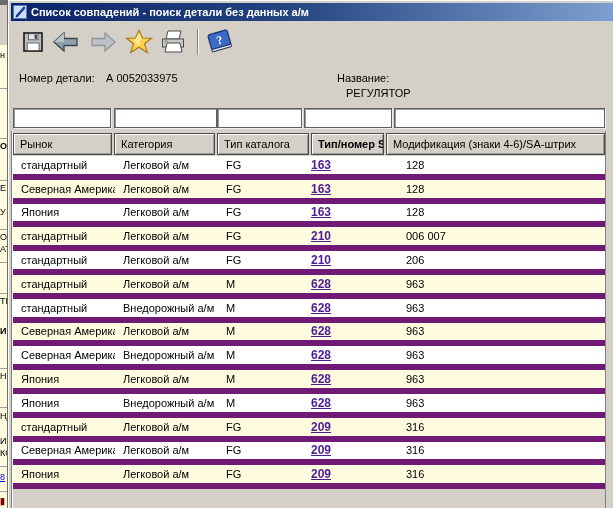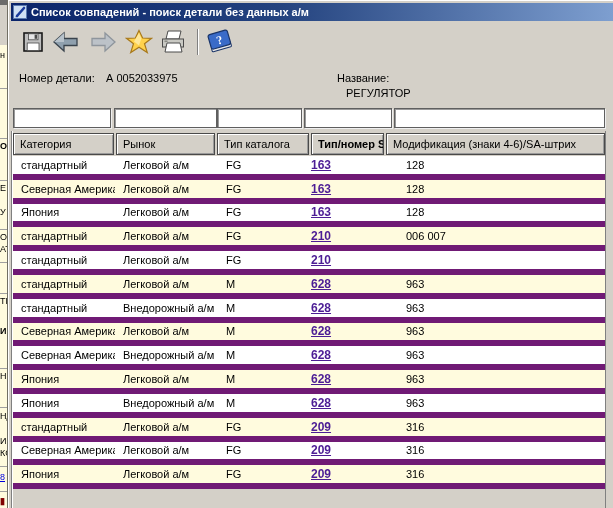--- a/index.html
+++ b/index.html
@@ -169,22 +169,22 @@
     <div class="filters">
       <input class="f1" type="text" style="">
       <input class="f2" type="text" style="">
       <input class="f3" type="text" style="">
       <input class="f4" type="text" style="">
       <input class="f5" type="text" style="">
     </div>
 
     <div class="tablewrap">
       <div class="thead">
+        <div class="th th1">Рынок</div>
         <div class="th th2">Категория</div>
-        <div class="th th1">Рынок</div>
         <div class="th th3">Тип каталога</div>
         <div class="th th4">Тип/номер SA</div>
         <div class="th th5">Модификация (знаки 4-6)/SA-штрих</div>
       </div>
       <div class="tbody">
   <div class="trow">
     <div class="td c1">стандартный</div>
     <div class="td c2">Легковой а/м</div>
     <div class="td c3">FG</div>
     <div class="td c4"><a class="salink">163</a></div>
@@ -213,20 +213,21 @@
     <div class="td c3">FG</div>
     <div class="td c4"><a class="salink">210</a></div>
     <div class="td c5">006 007</div>
   </div>
 
   <div class="trow">
     <div class="td c1">стандартный</div>
     <div class="td c2">Легковой а/м</div>
     <div class="td c3">FG</div>
     <div class="td c4"><a class="salink">210</a></div>
+    <div class="td c5">206</div>
   </div>
 
   <div class="trow">
     <div class="td c1">стандартный</div>
     <div class="td c2">Легковой а/м</div>
     <div class="td c3">М</div>
     <div class="td c4"><a class="salink">628</a></div>
     <div class="td c5">963</div>
   </div>
 

